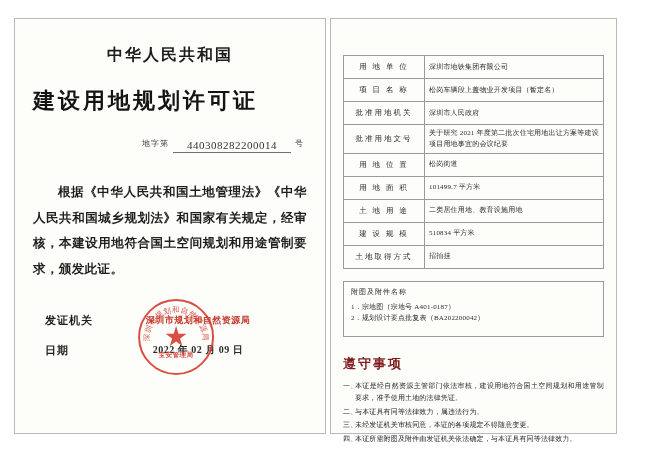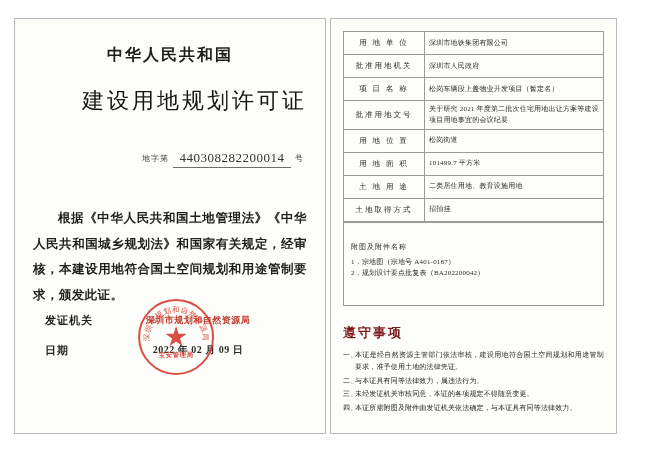--- a/index.html
+++ b/index.html
@@ -44,50 +44,50 @@
   
   .cert-nation {
     text-align: center;
     font-size: 16px;
     font-weight: bold;
     letter-spacing: 2px;
     color: #1d1d1d;
     margin-top: 12px;
   }
   .cert-title {
-    text-align: right;
+    text-align: left;
     font-size: 22px;
-    font-weight: normal;
+    font-weight: bold;
     letter-spacing: 3px;
     color: #141414;
     margin-top: 20px;
   }
 
   .cert-number-row {
     display: flex;
-    align-items: center;
+    align-items: flex-start;
     justify-content: flex-end;
     margin-top: 22px;
     padding-right: 4px;
     font-size: 8px;
     color: #3a3a3a;
   }
   .cert-number-label {
     letter-spacing: 1px;
     white-space: nowrap;
     padding-bottom: 1px;
   }
   .cert-number-value {
     flex: 0 0 118px;
     text-align: center;
     border-bottom: 1px solid #6e6e6e;
-    font-size: 13px;
+    font-size: 11px;
     letter-spacing: 0.5px;
     padding-bottom: 1px;
-    margin: 12px 4px;
+    margin: 1px 4px;
     color: #333;
   }
   .cert-number-unit {
     padding-bottom: 1px;
   }
 
   .cert-body {
     margin-top: 26px;
     font-size: 12.5px;
     line-height: 2.05;
@@ -170,21 +170,21 @@
     color: #d5382b;
     letter-spacing: 0.5px;
     font-weight: bold;
   }
 
   
   .info-table {
     width: 100%;
     border-collapse: collapse;
     table-layout: fixed;
-    margin-top: 0;
+    margin-top: 24px;
   }
   .info-table td {
     border: 1px solid #9a9a9a;
     padding: 3px 4px;
     vertical-align: middle;
     color: #2b2b2b;
   }
   .info-table td.k {
     width: 72px;
     font-size: 7.5px;
@@ -194,24 +194,24 @@
     height: 16px;
   }
   .info-table td.v {
     font-size: 7px;
     line-height: 1.55;
     letter-spacing: 0.2px;
     text-align: left;
   }
 
   .attach-box {
-    margin-top: 0;
+    margin-top: 12px;
     border: 1px solid #9a9a9a;
     min-height: 44px;
-    padding: 19px 7px;
+    padding: 5px 7px;
     font-size: 7px;
     line-height: 1.7;
     color: #2b2b2b;
   }
   .attach-title {
     letter-spacing: 1px;
     margin-bottom: 3px;
   }
   .attach-item {
     letter-spacing: 0.2px;
@@ -290,42 +290,46 @@
 
   <div class="sheet sheet-right">
 
     <table class="info-table">
       <tbody>
         <tr>
           <td class="k">用 地 单 位</td>
           <td class="v">深圳市地铁集团有限公司</td>
         </tr>
         <tr>
+          <td class="k">项 目 名 称</td>
+          <td class="v">松岗车辆段上盖物业开发项目（暂定名）</td>
+        </tr>
+        <tr>
           <td class="k">批准用地机关</td>
           <td class="v">深圳市人民政府</td>
         </tr>
         <tr>
-          <td class="k">项 目 名 称</td>
-          <td class="v">松岗车辆段上盖物业开发项目（暂定名）</td>
-        </tr>
-        <tr>
           <td class="k">批准用地文号</td>
           <td class="v">关于研究 2021 年度第二批次住宅用地出让方案等建设项目用地事宜的会议纪要</td>
         </tr>
         <tr>
           <td class="k">用 地 位 置</td>
           <td class="v">松岗街道</td>
         </tr>
         <tr>
           <td class="k">用 地 面 积</td>
           <td class="v">101499.7 平方米</td>
         </tr>
         <tr>
           <td class="k">土 地 用 途</td>
           <td class="v">二类居住用地、教育设施用地</td>
+        </tr>
+        <tr>
+          <td class="k">建 设 规 模</td>
+          <td class="v">510834 平方米</td>
         </tr>
         <tr>
           <td class="k">土地取得方式</td>
           <td class="v">招拍挂</td>
         </tr>
       </tbody>
     </table>
 
     <div class="attach-box">
       <div class="attach-title">附图及附件名称</div>

